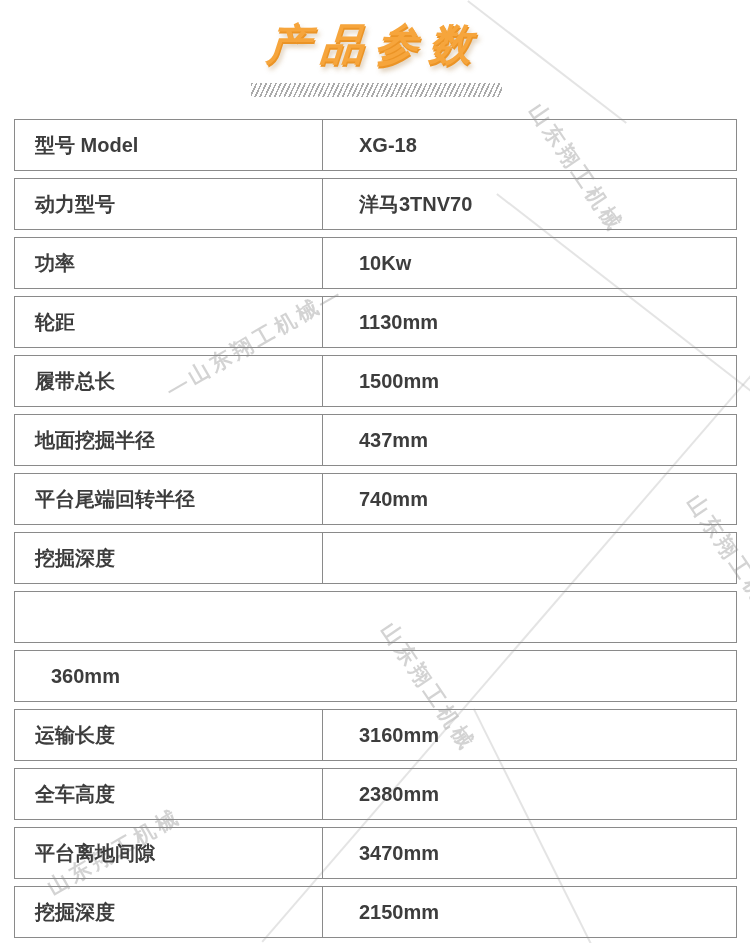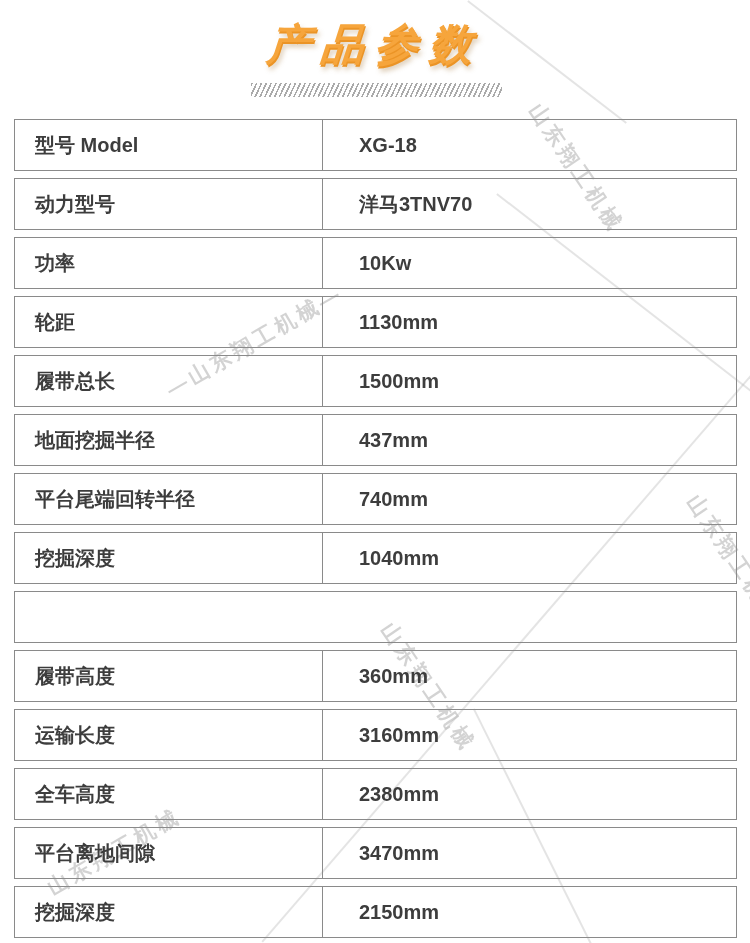--- a/index.html
+++ b/index.html
@@ -129,28 +129,26 @@
     <div class="cell cell-value">437mm</div>
   </div>
 
   <div class="row">
     <div class="cell cell-label">平台尾端回转半径</div>
     <div class="cell cell-value">740mm</div>
   </div>
 
   <div class="row">
     <div class="cell cell-label">挖掘深度</div>
-    <div class="cell cell-value">1040mm</div>
   </div>
 
   <div class="row">
   </div>
 
   <div class="row">
-    <div class="cell cell-label">履带高度</div>
     <div class="cell cell-value">360mm</div>
   </div>
 
   <div class="row">
     <div class="cell cell-label">运输长度</div>
     <div class="cell cell-value">3160mm</div>
   </div>
 
   <div class="row">
     <div class="cell cell-label">全车高度</div>

